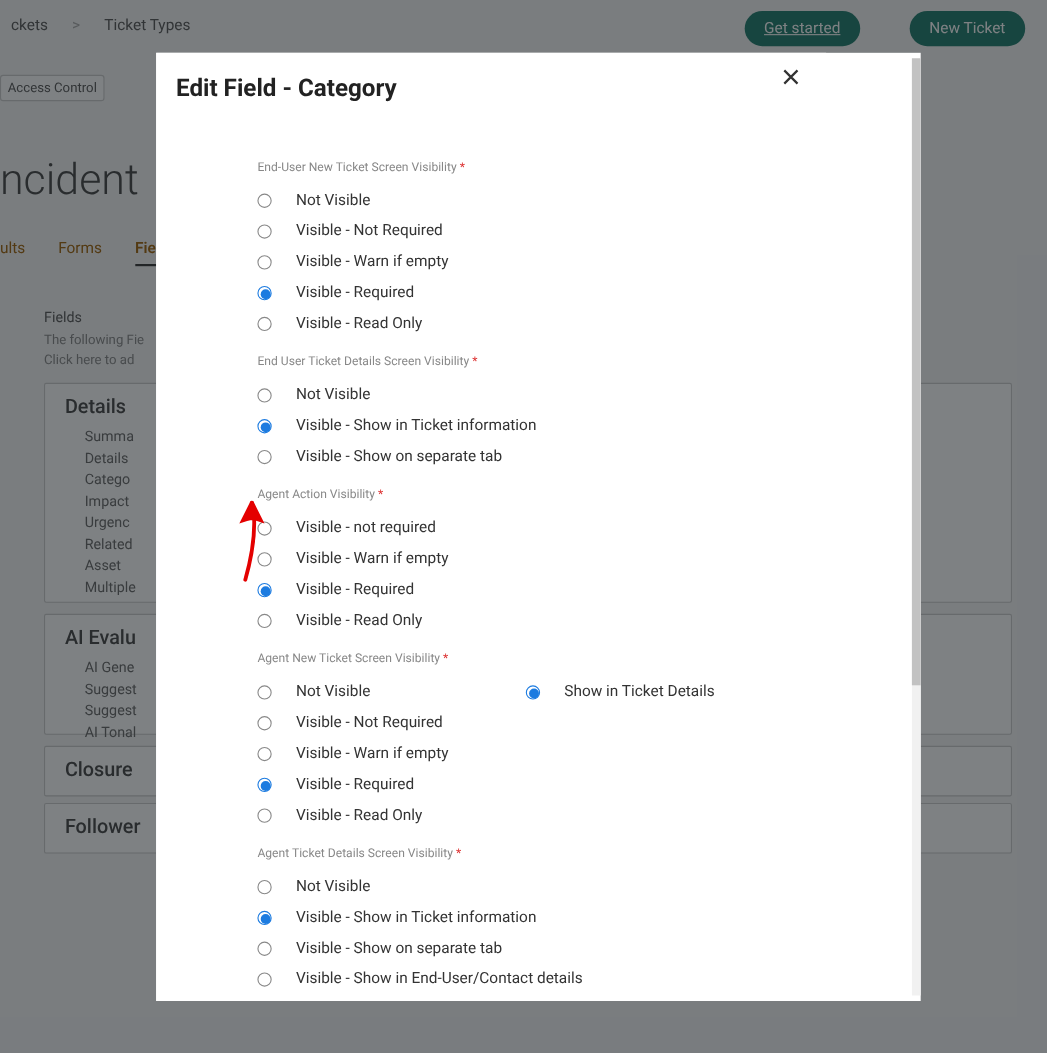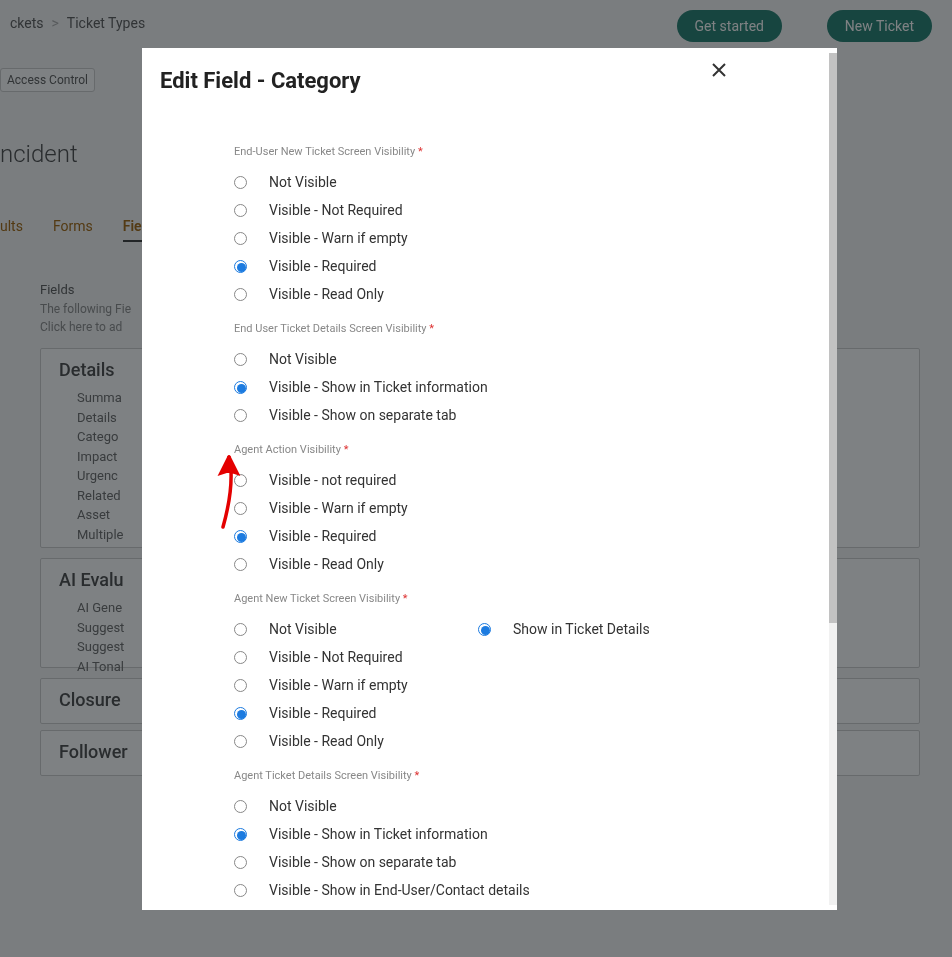--- a/index.html
+++ b/index.html
@@ -19,50 +19,50 @@
     width: 952px; height: 957px;
     background: #f5f5f5;
     overflow: hidden;
   }
   .bg-breadcrumb {
     position: absolute;
     left: 10px; top: 15px;
     font-size: 14px;
     color: #555;
     display: flex;
-    gap: 8px;
+    gap: 22px;
     align-items: center;
     text-align: center;
   }
   .bg-breadcrumb .sep { color: #aaa; }
   .bg-btn {
     position: absolute;
     top: 10px;
     padding: 8px 18px;
     border-radius: 18px;
     background: #1c7a6a;
     color: #fff;
     font-size: 14px;
   }
-  .bg-btn.gs { right: 170px; }
+  .bg-btn.gs { right: 170px; text-decoration: underline; }
   .bg-btn.nt { right: 20px; }
   .bg-pill {
     position: absolute;
     left: 0; top: 68px;
     border: 1px solid #ccc;
     border-radius: 3px;
     padding: 4px 6px;
     font-size: 12px;
     color: #555;
     background: #fff;
   }
   .bg-title {
     position: absolute;
     left: 0; top: 140px;
-    font-size: 24px;
+    font-size: 39px;
     font-weight: 300;
     color: #444;
   }
   .bg-tabs {
     position: absolute;
     left: 0; top: 218px;
     display: flex;
     gap: 30px;
     font-size: 14px;
     color: #a16207;

